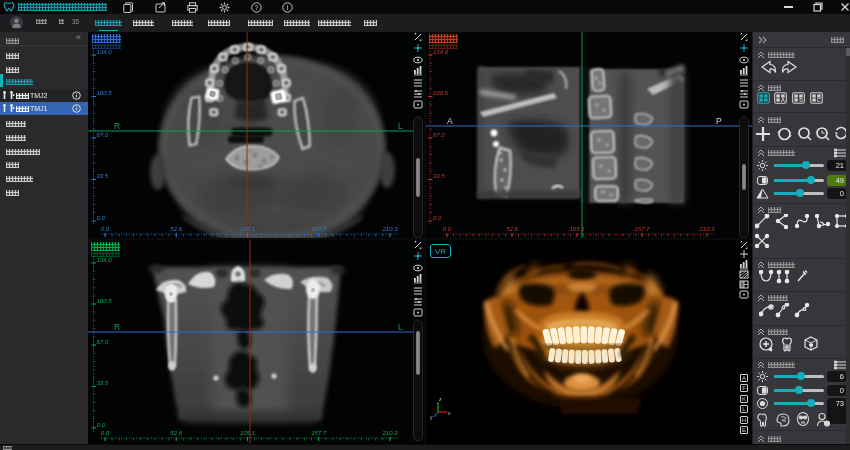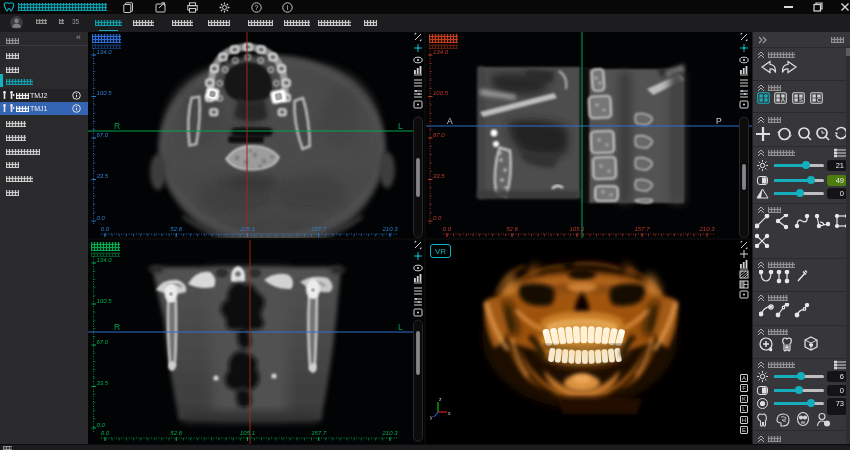--- a/index.html
+++ b/index.html
@@ -1143,21 +1143,21 @@
     <div class="abs" style="left:21px;top:356.5px;width:25px;height:3px;border-radius:1.5px;background:#14aebc"></div>
     <div class="abs" style="left:42px;top:354px;width:8px;height:8px;border-radius:4px;background:#14aebc"></div>
     <div class="abs" style="left:74px;top:352.5px;width:20px;height:11px;border-radius:3px;background:#141416;color:#e8e8e8;font-size:7.5px;text-align:right;line-height:11px;padding-right:3px">0</div>
     <svg class="abs" style="left:3px;top:365px" width="13" height="13" viewBox="0 0 13 13" stroke="#e0e0e0" fill="none" stroke-width="1">
       <circle cx="6.5" cy="6.5" r="5"></circle>
       <circle cx="6.5" cy="6.5" r="2.6" fill="#e0e0e0" stroke="none"></circle>
     </svg>
     <div class="abs" style="left:21px;top:369.5px;width:50px;height:3px;border-radius:1.5px;background:#bfbfbf"></div>
     <div class="abs" style="left:21px;top:369.5px;width:36px;height:3px;border-radius:1.5px;background:#14aebc"></div>
     <div class="abs" style="left:54px;top:367px;width:8px;height:8px;border-radius:4px;background:#14aebc"></div>
-    <div class="abs" style="left:74px;top:365.5px;width:20px;height:17px;border-radius:3px;background:#141416;color:#e8e8e8;font-size:7.5px;text-align:right;line-height:11px;padding-right:3px">73</div>
+    <div class="abs" style="left:74px;top:365.5px;width:20px;height:26px;border-radius:3px;background:#141416;color:#e8e8e8;font-size:7.5px;text-align:right;line-height:11px;padding-right:3px">73</div>
     <svg class="abs" style="left:3px;top:380px" width="80" height="17" viewBox="0 0 80 17" stroke="#d8d8d8" stroke-width="1.1" fill="none">
 <g>
         <path d="M2,4 Q3.5,1 6,2.5 Q8.5,1 10,4 Q11,7 9.5,9 L9.5,13 Q8.5,15.5 7.5,13 L7.5,10.5 L6.5,10.5 L6.5,13 Q5.5,15.5 4.5,13 L4.5,9 Q1,7 2,4 Z"></path>
       </g>
 <g transform="translate(19,0)">
         <path d="M2,9 Q2,2 8,2 Q14,2 14,8 Q14,14 8,14 L6,14 L6,11 Q3,11 2,9 Z"></path>
         <path d="M6,5 q3,-1 5,1 q-1,3 -4,2 q2,2 4,1" stroke-width="0.8"></path>
       </g>
 <g transform="translate(40,0)">
         <ellipse cx="7" cy="7" rx="5.5" ry="6.5"></ellipse>

